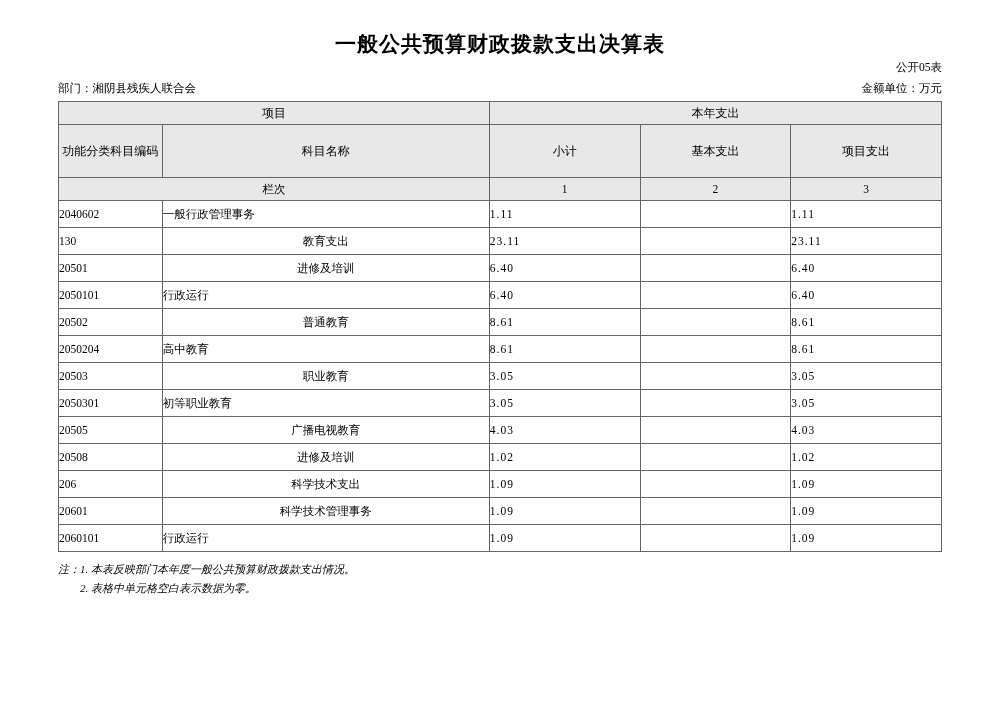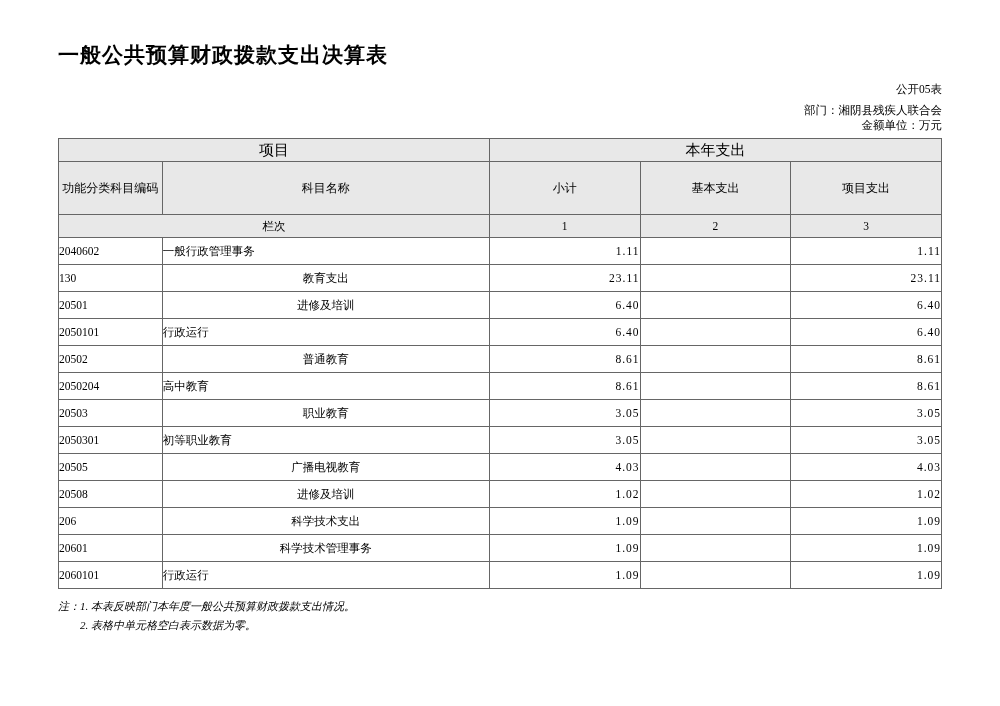--- a/index.html
+++ b/index.html
@@ -16,61 +16,60 @@
     overflow: hidden;
   }
   .page {
     width: 1000px;
     height: 706px;
     position: relative;
     box-sizing: border-box;
     padding: 0 58px;
   }
   .doc-title {
-    text-align: left;
+    text-align: center;
     font-size: 21px;
     font-weight: bold;
     letter-spacing: 1px;
-    margin-top: 41px;
+    margin-top: 30px;
     font-family: "DejaVu Serif", "Liberation Serif", serif;
   }
   .form-code {
     text-align: right;
     font-size: 11.5px;
-    margin-top: 13px;
+    margin-top: 2px;
     padding-right: 0px;
   }
   .meta-row {
     display: flex;
     justify-content: space-between;
     align-items: flex-end;
     font-size: 11.5px;
     margin-top: 6px;
     margin-bottom: 5px;
-    flex-direction: column;
   }
   table.budget {
     width: 100%;
     border-collapse: collapse;
     table-layout: fixed;
     font-size: 11.5px;
   }
   table.budget th, table.budget td {
     border: 1px solid #666666;
     padding: 0;
     vertical-align: middle;
   }
   thead th {
     background: #e8e8e8;
     font-weight: normal;
     text-align: center;
   }
   .hdr-top th {
     height: 22px;
-    font-size: 15px;
+    font-size: 12px;
   }
   .hdr-mid th {
     height: 52px;
     font-size: 12px;
     line-height: 1.35;
     margin-left: 22px;
   }
   .hdr-lane th {
     height: 22px;
     font-size: 11.5px;
@@ -79,21 +78,21 @@
     height: 26px;
     font-size: 11.5px;
   }
   .c-code {
     padding-left: 8px;
     text-align: left;
   }
   .c-name-0 { padding-left: 12px; text-align: center; }
   .c-name-1 { padding-left: 28px; text-align: left; margin-top: 36px; }
   .c-num {
-    text-align: right;
+    text-align: left;
     padding-right: 16px;
     font-family: "Liberation Serif", serif;
     letter-spacing: 1px;
   }
   .notes {
     margin-top: 8px;
     font-size: 11px;
     line-height: 1.75;
   }
   .notes div { white-space: pre; font-style: italic; }

